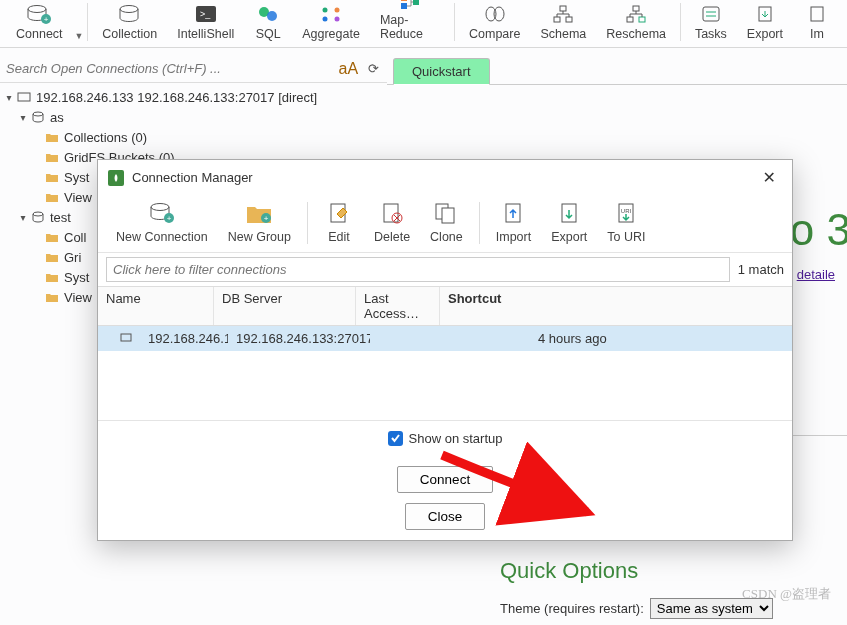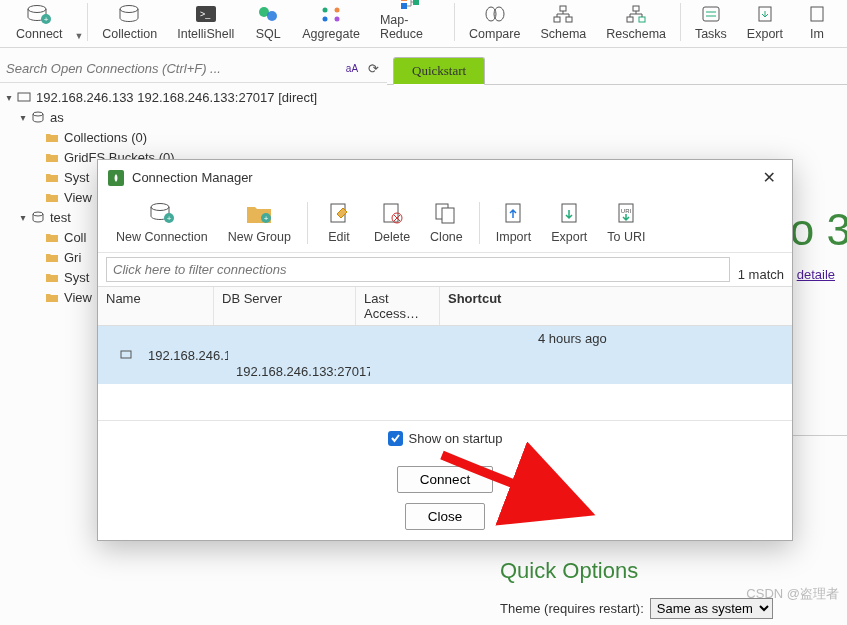--- a/index.html
+++ b/index.html
@@ -10,67 +10,67 @@
 .ribbon-item { display: flex; flex-direction: column; align-items: center; justify-content: flex-end; padding: 0 10px; cursor: pointer; height: 46px; }
 .ribbon-item .icon { width: 28px; height: 22px; display: flex; align-items: center; justify-content: center; }
 .ribbon-item span { font-size: 12.5px; color: #444; margin-top: 2px; }
 .ribbon-sep { width: 1px; height: 38px; background: #ddd; margin: 0 4px; }
 .dd { font-size: 9px; color: #666; margin-left: 2px; }
 
 
 .leftpane { position: absolute; left: 0; top: 55px; width: 387px; }
 .search-row { display: flex; align-items: center; border-bottom: 1px solid #ddd; padding: 2px 4px; }
 .search-row input { flex: 1; border: none; outline: none; font-size: 13px; font-style: italic; color: #888; padding: 4px 2px; background: transparent; }
-.aa { color: #4c1d95; font-size: 10px; padding: 0 6px; cursor: pointer; }
+.aa { color: #a16207; font-size: 16px; padding: 0 6px; cursor: pointer; }
 .ref { color: #555; padding: 0 4px; cursor: pointer; }
 .tree { padding: 4px 2px; font-size: 13px; color: #333; }
 .tree-row { display: flex; align-items: center; height: 20px; white-space: nowrap; cursor: pointer; }
 .tw { width: 14px; text-align: center; color: #555; font-size: 10px; }
 .indent1 { padding-left: 14px; }
 .indent2 { padding-left: 28px; }
 .ticon { width: 16px; height: 14px; display: inline-flex; align-items: center; justify-content: center; margin-right: 4px; }
 .folder { fill: #e8b556; }
 .db { fill: none; stroke: #555; }
 
 
 .rightpane { position: absolute; left: 387px; top: 55px; right: 0; }
 .tabbar { display: flex; border-bottom: 1px solid #ccc; padding-left: 6px; height: 30px; align-items: flex-end; }
-.tab { border: 1px solid #bbb; border-bottom: 1px solid #fff; padding: 5px 18px; font-size: 13px; background: #84cc16; border-radius: 3px 3px 0 0; position: relative; top: 1px; cursor: pointer; font-family: Liberation Serif, serif; }
+.tab { border: 1px solid #bbb; border-bottom: 1px solid #fff; padding: 5px 18px; font-size: 13px; background: #86efac; border-radius: 3px 3px 0 0; position: relative; top: 1px; cursor: pointer; }
 .bigtext { position: absolute; right: -4px; top: 150px; font-size: 44px; color: #3e8a3e; font-weight: 300; }
 .subtext { position: absolute; right: 12px; top: 212px; color: #4c1d95; text-decoration: underline; }
 .divider-r { position: absolute; right: 0; top: 380px; width: 340px; border-top: 1px solid #ccc; }
 .qopts { position: absolute; left: 500px; top: 558px; }
 .qopts h3 { color: #3e8a3e; font-weight: 400; font-size: 22px; margin-bottom: 14px; }
 .theme-row { display: flex; align-items: center; gap: 6px; font-size: 13px; color: #333; }
 .theme-row select { border: 1px solid #888; padding: 1px 2px; font-size: 13px; }
 
-.watermark { position: absolute; right: 8px; bottom: 22px; color: rgba(120,120,120,0.5); font-size: 13px; pointer-events: none; }
+.watermark { position: absolute; right: 16px; bottom: 22px; color: rgba(120,120,120,0.5); font-size: 13px; pointer-events: none; font-family: Liberation Serif, serif; }
 
 
 .dialog { position: absolute; left: 97px; top: 159px; width: 696px; height: 382px; background: #fff; border: 1px solid #aaa; box-shadow: 0 8px 28px rgba(0,0,0,0.25); display: flex; flex-direction: column; }
 .dlg-title { display: flex; align-items: center; padding: 6px 10px; gap: 8px; }
 .dlg-title .app-icon { width: 16px; height: 16px; background: #3e8a3e; border-radius: 2px; display: flex; align-items: center; justify-content: center; }
 .dlg-title .closex { margin-left: auto; cursor: pointer; font-size: 16px; color: #333; padding: 2px 6px; }
 .dlg-toolbar { display: flex; align-items: flex-end; padding: 4px 8px 8px 8px; gap: 0; border-bottom: 1px solid #e4e4e4; }
 .dlg-tool { display: flex; flex-direction: column; align-items: center; padding: 0 10px; cursor: pointer; }
 .dlg-tool .ti { width: 30px; height: 28px; display: flex; align-items: center; justify-content: center; }
 .dlg-tool span { font-size: 12.5px; color: #444; margin-top: 3px; }
 .dlg-sep { width: 1px; height: 42px; background: #ddd; margin: 0 6px; }
-.filter-row { display: flex; align-items: flex-end; padding: 4px 8px; gap: 8px; }
+.filter-row { display: flex; align-items: center; padding: 4px 8px; gap: 8px; }
 .filter-row input { flex: 1; border: 1px solid #ccc; padding: 4px 6px; font-size: 13px; font-style: italic; color: #888; }
 .match { font-size: 13px; color: #333; white-space: nowrap; }
 .grid-head { display: flex; border-top: 1px solid #ddd; border-bottom: 1px solid #ddd; background: #fafafa; font-size: 13px; }
 .gh { padding: 4px 8px; border-right: 1px solid #e4e4e4; color: #333; }
 .gh-name { width: 116px; } .gh-db { width: 142px; } .gh-sec { width: 160px; } .gh-la { width: 84px; } .gh-sc { flex: 1; border-right: none; font-weight: bold; }
 .grid-body { flex: 1; overflow: auto; }
 .grid-row { display: flex; font-size: 13px; padding: 3px 0; }
 .grid-row.sel { background: #d4e8f7; }
 .gc { padding: 2px 8px; overflow: hidden; white-space: nowrap; }
 .gc-name { width: 130px; display: flex; align-items: center; gap: 16px; padding-left: 22px; }
-.gc-db { width: 142px; margin-top: 33px; } .gc-sec { width: 160px; } .gc-la { width: 84px; } .gc-sc { flex: 1; }
+.gc-db { width: 142px; } .gc-sec { width: 160px; } .gc-la { width: 84px; } .gc-sc { flex: 1; }
 .dlg-footer { display: flex; align-items: center; padding: 10px 14px; border-top: 1px solid #e4e4e4; gap: 10px; flex-direction: column; }
 .chk { display: flex; align-items: center; gap: 6px; cursor: pointer; }
 .chk-box { width: 15px; height: 15px; background: #1a6fd6; border-radius: 3px; display: flex; align-items: center; justify-content: center; }
 .spacer { flex: 1; }
 .btn { border: 1px solid #999; background: #fdfdfd; padding: 5px 22px; font-size: 13.5px; cursor: pointer; border-radius: 2px; }
 
 
 .arrow { position: absolute; left: 432px; top: 440px; pointer-events: none; }
 </style>
 </head>

